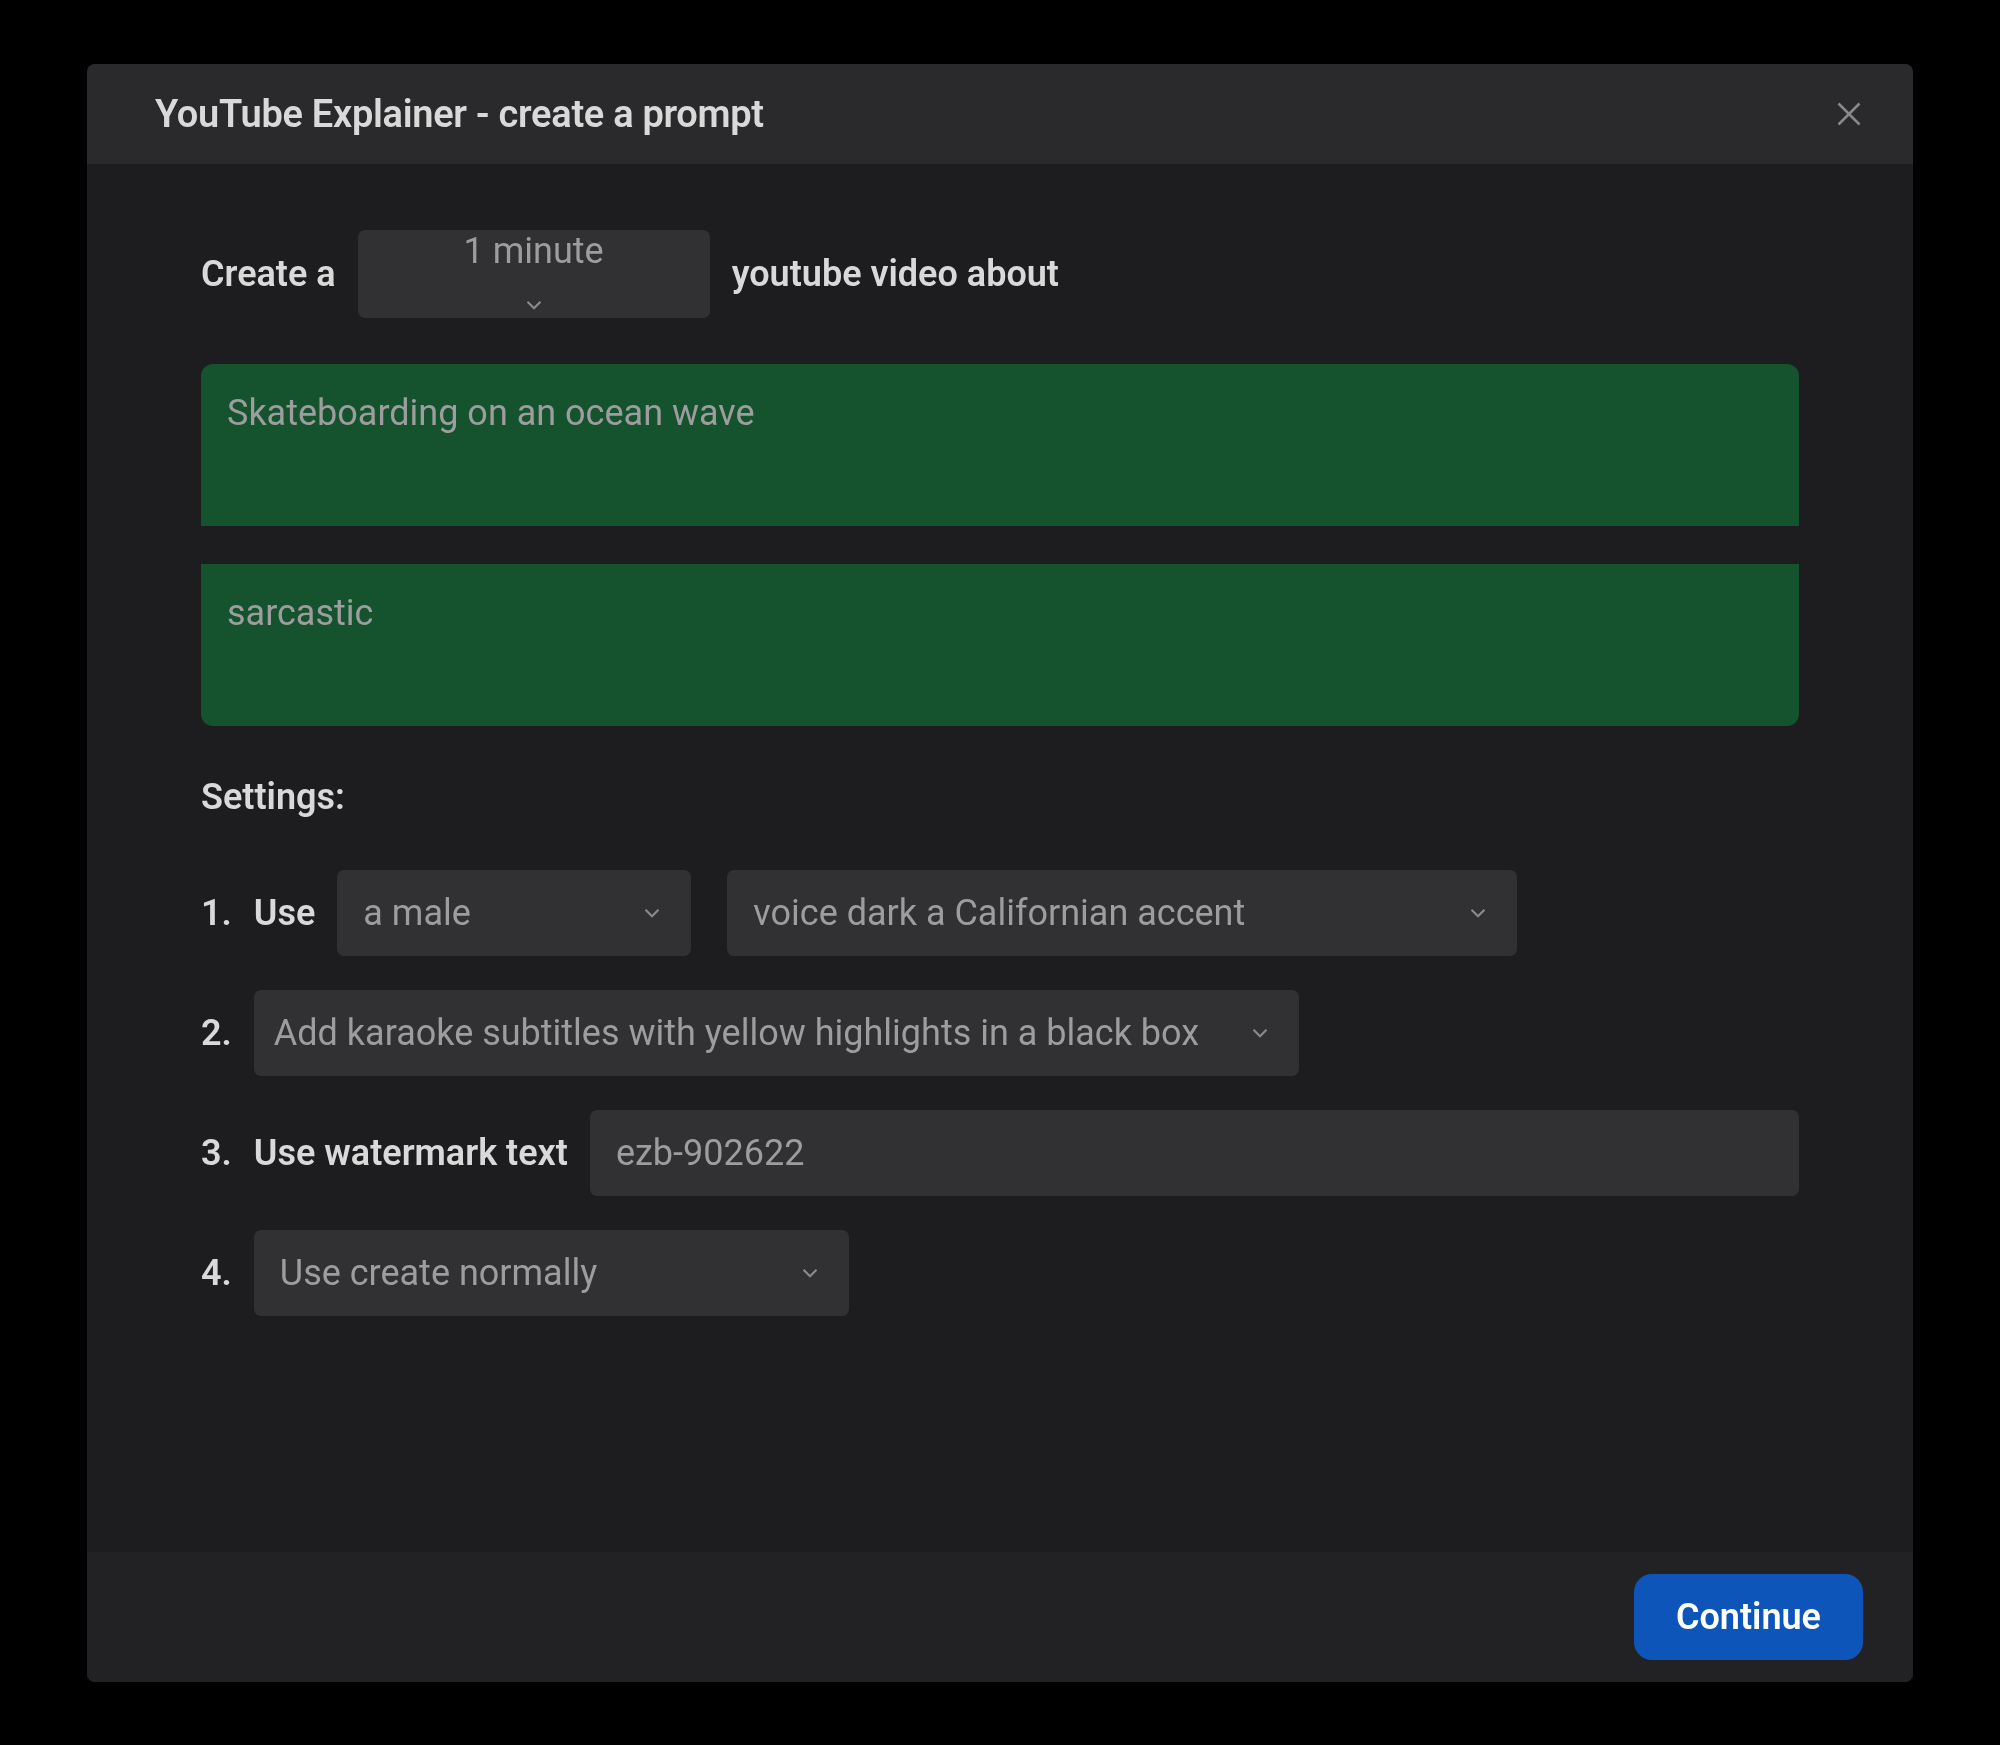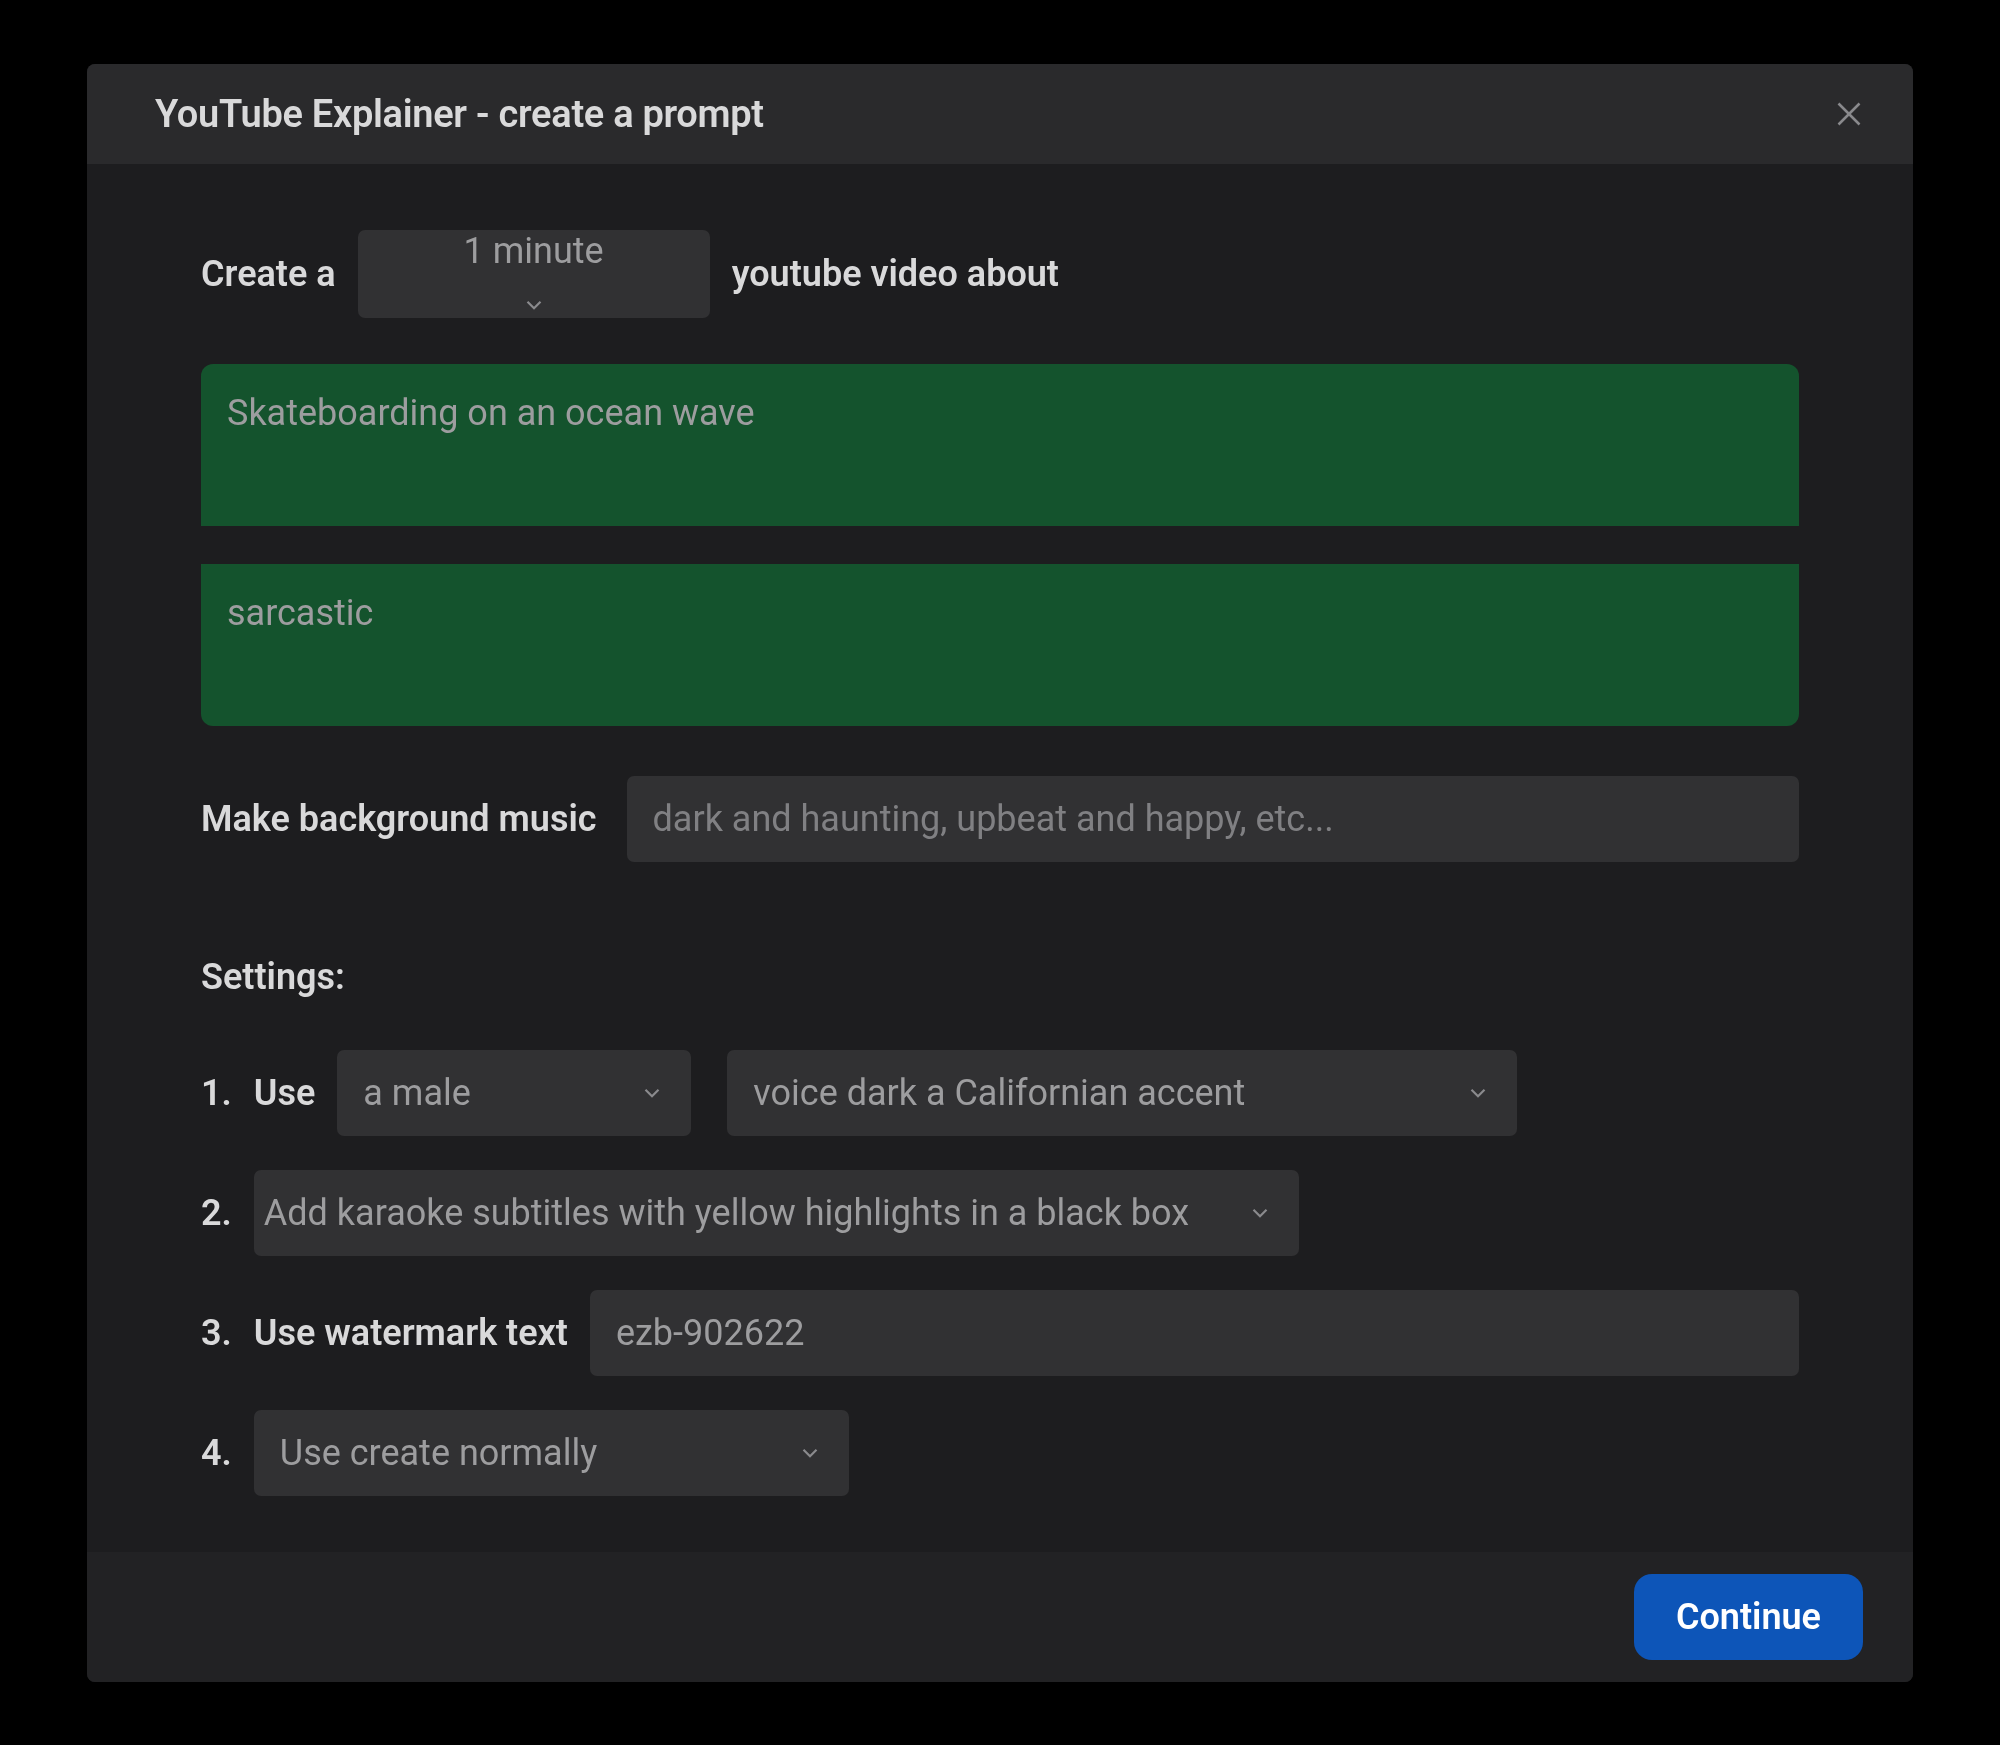--- a/index.html
+++ b/index.html
@@ -209,24 +209,20 @@
               <polyline points="6 9 12 15 18 9"></polyline>
             </svg>
         </span>
       </div>
       <span class="sentence-label">youtube video about</span>
     </div>
 
     <textarea class="textarea first" style="">Skateboarding on an ocean wave</textarea>
     <textarea class="textarea second" style="">sarcastic</textarea>
 
-    <div class="music-row">
-      <span class="music-label">Make background music</span>
-      <input class="music-input" placeholder="dark and haunting, upbeat and happy, etc..." style="">
-    </div>
 
     <div class="settings-label">Settings:</div>
 
     <div class="setting-row">
       <span class="setting-num">1.</span>
       <span class="sentence-label" style="font-weight:600;">Use</span>
       <div class="dropdown" style="width:354px;">
         <span class="dropdown-text">a male</span>
         <span class="chevron-down">
           <svg viewBox="0 0 24 24" width="26" height="26" fill="none" stroke="currentColor" stroke-width="2">
@@ -239,21 +235,21 @@
         <span class="chevron-down">
           <svg viewBox="0 0 24 24" width="26" height="26" fill="none" stroke="currentColor" stroke-width="2">
               <polyline points="6 9 12 15 18 9"></polyline>
             </svg>
         </span>
       </div>
     </div>
 
     <div class="setting-row">
       <span class="setting-num">2.</span>
-      <div class="dropdown setting-row-2" style="width:1045px;padding-left:10px;">
+      <div class="dropdown setting-row-2" style="width:1045px;padding-left:20px;">
         <span class="dropdown-text">Add karaoke subtitles with yellow highlights in a black box</span>
         <span class="chevron-down">
           <svg viewBox="0 0 24 24" width="26" height="26" fill="none" stroke="currentColor" stroke-width="2">
               <polyline points="6 9 12 15 18 9"></polyline>
             </svg>
         </span>
       </div>
     </div>
 
     <div class="setting-row">

